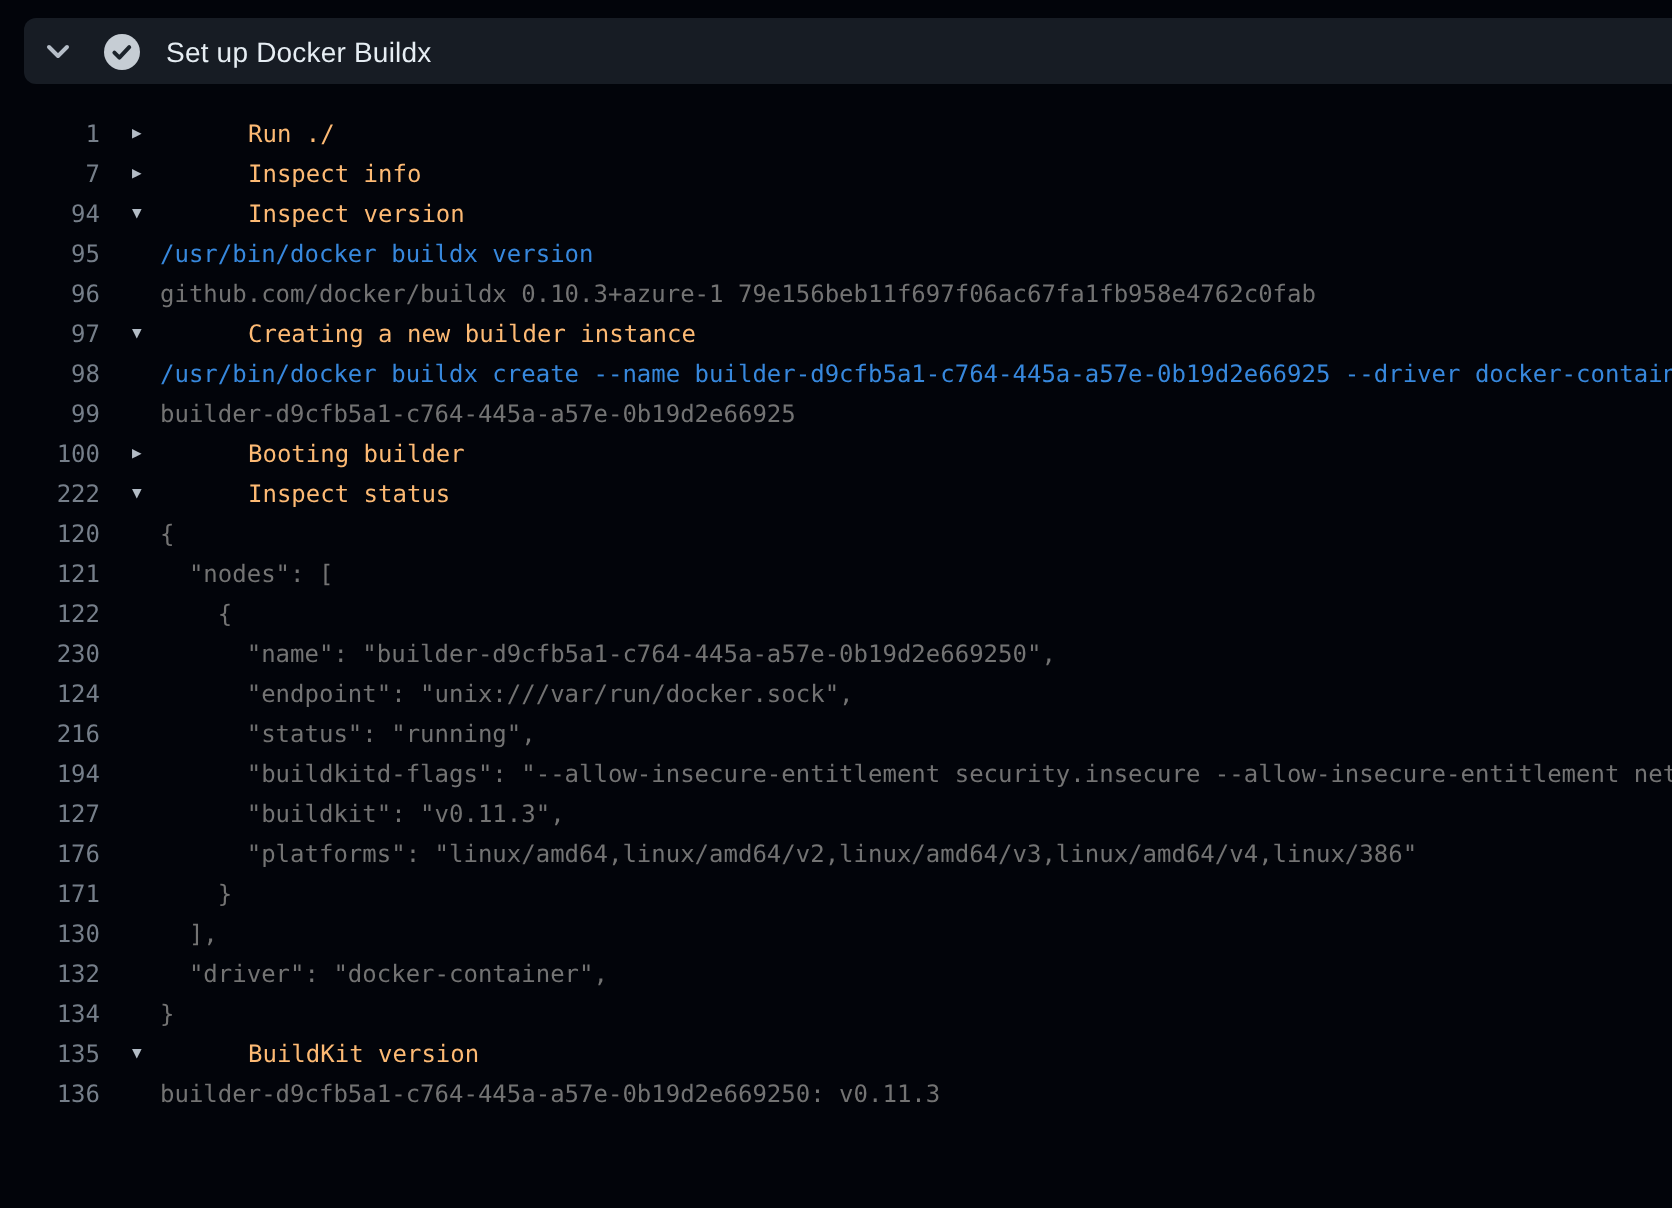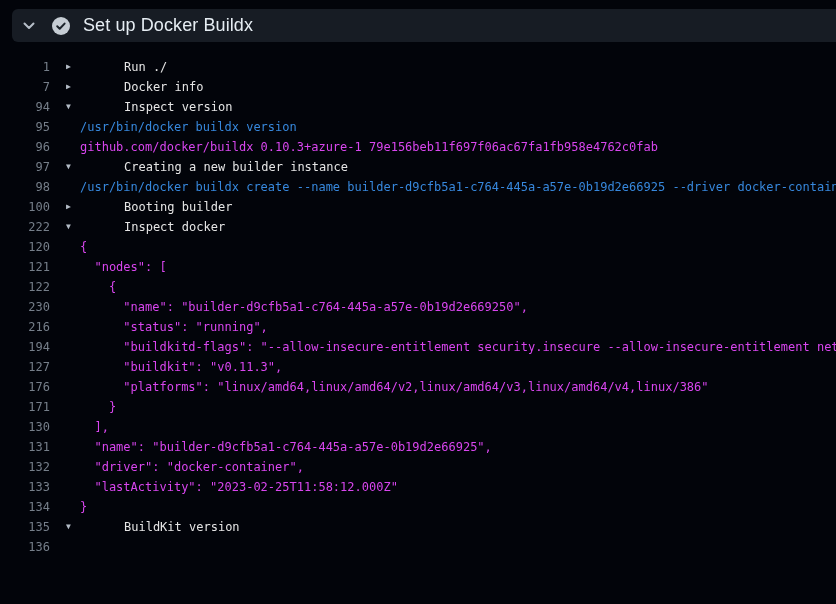--- a/index.html
+++ b/index.html
@@ -42,21 +42,21 @@
   .status-icon {
     margin-left: 11px;
     width: 18px;
     height: 18px;
     display: flex;
     align-items: center;
   }
   .step-title {
     margin-left: 13px;
     font-family: "Liberation Sans", sans-serif;
-    font-size: 18px;
+    font-size: 14px;
     color: #e6edf3;
     letter-spacing: 0.1px;
   }
   .log-viewer {
     position: absolute;
     top: 57px;
     left: 0;
     width: 836px;
   }
   .log-row {
@@ -77,24 +77,24 @@
     flex: none;
     width: 14px;
     margin-left: 16px;
     color: #b3bcc6;
     font-size: 8px;
     line-height: 20px;
     text-align: left;
   }
   .log-row .txt {
     flex: none;
-    color: #d946ef;
+    color: #737373;
     white-space: pre;
   }
-  .log-row.kind-group .txt { color: #e5e5e5; padding-left: 44px; }
+  .log-row.kind-group .txt { color: #fdba74; padding-left: 44px; }
   .log-row.kind-group { cursor: pointer; }
   .log-row.kind-command .txt { color: #3788dd; }
 </style>
 </head>
 <body>
 
 <div class="step-header">
   <button class="chev-btn">
     <svg width="12" height="8" viewBox="0 0 12 8">
       <path d="M1.5 1.5 L6 6 L10.5 1.5" fill="none" stroke="#b6bec8" stroke-width="2" stroke-linecap="round" stroke-linejoin="round"></path>
@@ -111,21 +111,21 @@
 
 <div class="log-viewer">
     <div class="log-row kind-group">
     <span class="ln">1</span>
     <span class="arrow">▶</span>
     <span class="txt">Run ./</span>
   </div>
     <div class="log-row kind-group">
     <span class="ln">7</span>
     <span class="arrow">▶</span>
-    <span class="txt">Docker info</span>
+    <span class="txt">Inspect info</span>
   </div>
     <div class="log-row kind-group">
     <span class="ln">94</span>
     <span class="arrow">▼</span>
     <span class="txt">Inspect version</span>
   </div>
     <div class="log-row kind-command">
     <span class="ln">95</span>
     <span class="arrow"></span>
     <span class="txt">/usr/bin/docker buildx version</span>
@@ -137,30 +137,35 @@
   </div>
     <div class="log-row kind-group">
     <span class="ln">97</span>
     <span class="arrow">▼</span>
     <span class="txt">Creating a new builder instance</span>
   </div>
     <div class="log-row kind-command">
     <span class="ln">98</span>
     <span class="arrow"></span>
     <span class="txt">/usr/bin/docker buildx create --name builder-d9cfb5a1-c764-445a-a57e-0b19d2e66925 --driver docker-container</span>
+  </div>
+    <div class="log-row kind-output">
+    <span class="ln">99</span>
+    <span class="arrow"></span>
+    <span class="txt">builder-d9cfb5a1-c764-445a-a57e-0b19d2e66925</span>
   </div>
     <div class="log-row kind-group">
     <span class="ln">100</span>
     <span class="arrow">▶</span>
     <span class="txt">Booting builder</span>
   </div>
     <div class="log-row kind-group">
     <span class="ln">222</span>
     <span class="arrow">▼</span>
-    <span class="txt">Inspect docker</span>
+    <span class="txt">Inspect status</span>
   </div>
     <div class="log-row kind-output">
     <span class="ln">120</span>
     <span class="arrow"></span>
     <span class="txt">{</span>
   </div>
     <div class="log-row kind-output">
     <span class="ln">121</span>
     <span class="arrow"></span>
     <span class="txt">  "nodes": [</span>
@@ -169,20 +174,25 @@
     <span class="ln">122</span>
     <span class="arrow"></span>
     <span class="txt">    {</span>
   </div>
     <div class="log-row kind-output">
     <span class="ln">230</span>
     <span class="arrow"></span>
     <span class="txt">      "name": "builder-d9cfb5a1-c764-445a-a57e-0b19d2e669250",</span>
   </div>
     <div class="log-row kind-output">
+    <span class="ln">124</span>
+    <span class="arrow"></span>
+    <span class="txt">      "endpoint": "unix:///var/run/docker.sock",</span>
+  </div>
+    <div class="log-row kind-output">
     <span class="ln">216</span>
     <span class="arrow"></span>
     <span class="txt">      "status": "running",</span>
   </div>
     <div class="log-row kind-output">
     <span class="ln">194</span>
     <span class="arrow"></span>
     <span class="txt">      "buildkitd-flags": "--allow-insecure-entitlement security.insecure --allow-insecure-entitlement network.host",</span>
   </div>
     <div class="log-row kind-output">
@@ -199,41 +209,32 @@
     <span class="ln">171</span>
     <span class="arrow"></span>
     <span class="txt">    }</span>
   </div>
     <div class="log-row kind-output">
     <span class="ln">130</span>
     <span class="arrow"></span>
     <span class="txt">  ],</span>
   </div>
     <div class="log-row kind-output">
-    <span class="ln">131</span>
-    <span class="arrow"></span>
-    <span class="txt">  "name": "builder-d9cfb5a1-c764-445a-a57e-0b19d2e66925",</span>
-  </div>
-    <div class="log-row kind-output">
     <span class="ln">132</span>
     <span class="arrow"></span>
     <span class="txt">  "driver": "docker-container",</span>
   </div>
     <div class="log-row kind-output">
-    <span class="ln">133</span>
-    <span class="arrow"></span>
-    <span class="txt">  "lastActivity": "2023-02-25T11:58:12.000Z"</span>
-  </div>
-    <div class="log-row kind-output">
     <span class="ln">134</span>
     <span class="arrow"></span>
     <span class="txt">}</span>
   </div>
     <div class="log-row kind-group">
     <span class="ln">135</span>
     <span class="arrow">▼</span>
     <span class="txt">BuildKit version</span>
   </div>
     <div class="log-row kind-output">
     <span class="ln">136</span>
     <span class="arrow"></span>
+    <span class="txt">builder-d9cfb5a1-c764-445a-a57e-0b19d2e669250: v0.11.3</span>
   </div>
   </div>
 
 </body></html>

